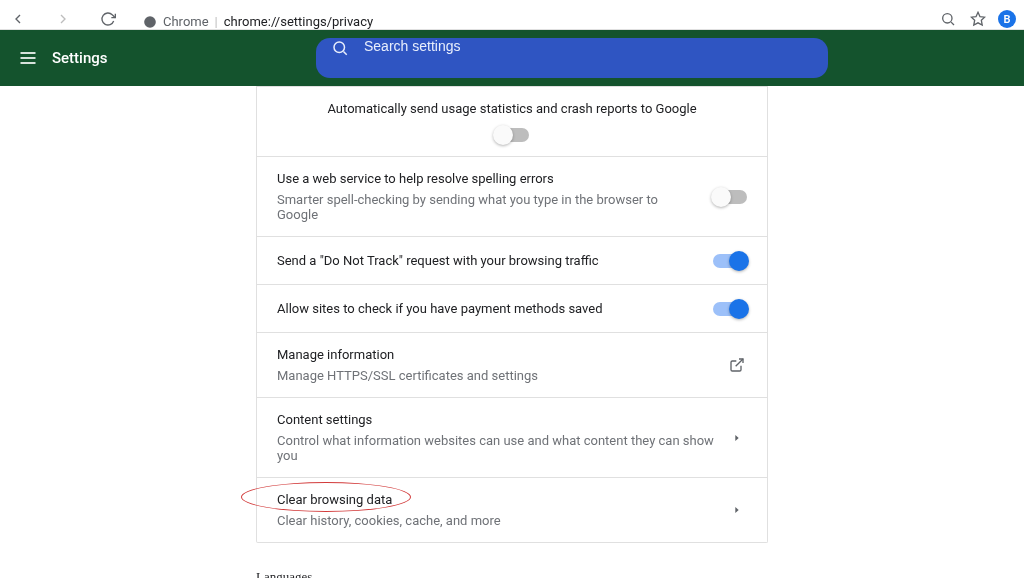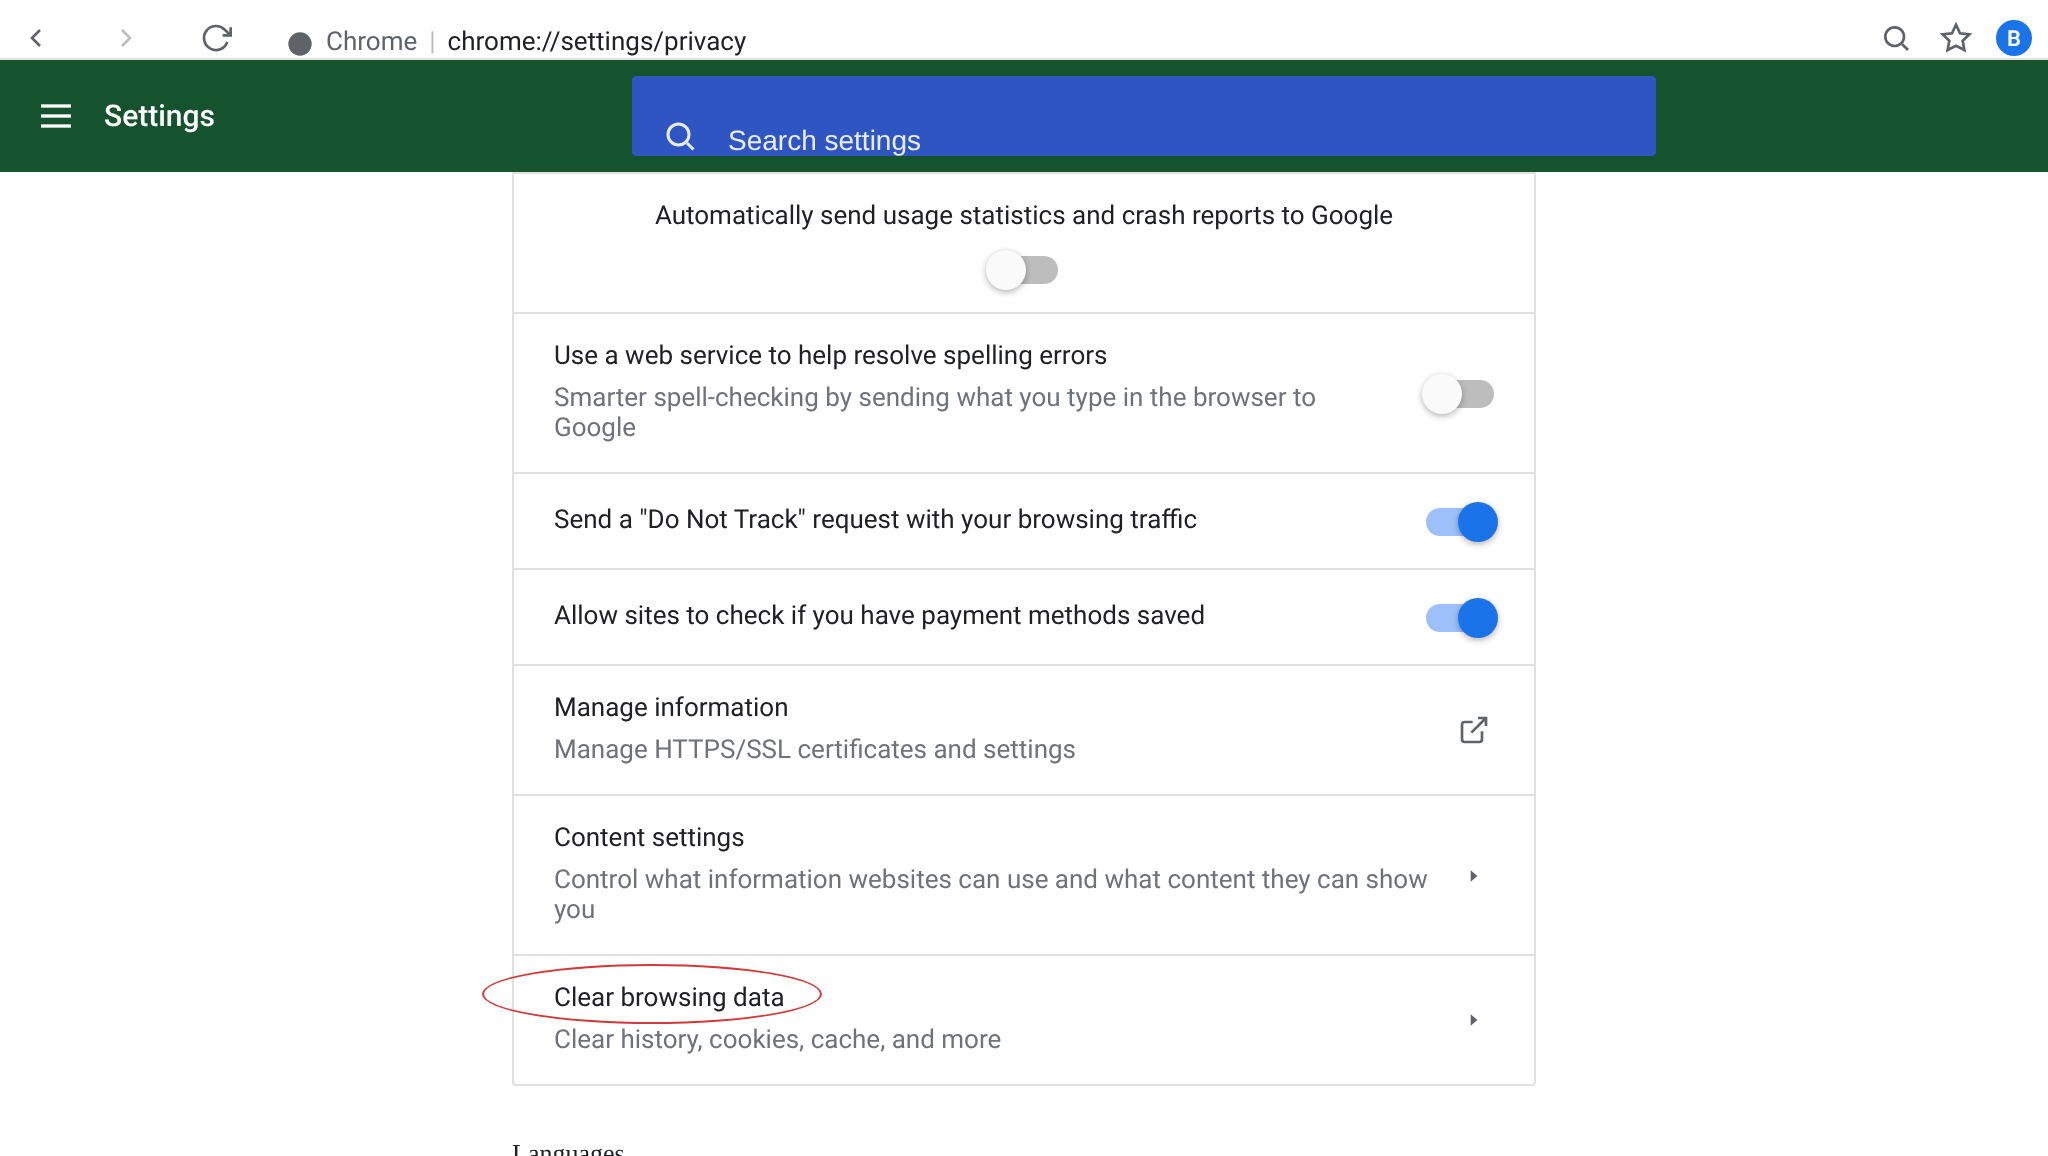--- a/index.html
+++ b/index.html
@@ -62,22 +62,22 @@
     display:flex;align-items:center;justify-content:center;
     width:20px;height:20px;
   }
   .settings-title { font-size: 15px; font-weight: 500; }
   .search-wrap {
     background: #3b5dc9;
     background: rgba(255,255,255,0.18);
     background: #2f55c2;
     height: 40px;
     width: 512px;
-    border-radius: 2px;
-    display:flex; align-items:flex-end; gap:14px;
+    border-radius: 14px;
+    display:flex; align-items:flex-start; gap:14px;
     padding: 0 14px;
     color: #e8eefc;
   }
   .search-input {
     background: transparent; border: none; outline: none;
     color: #fff; font-size: 14px; flex:1;
   }
   .search-input::placeholder { color: #e8eefc; }
 
   

